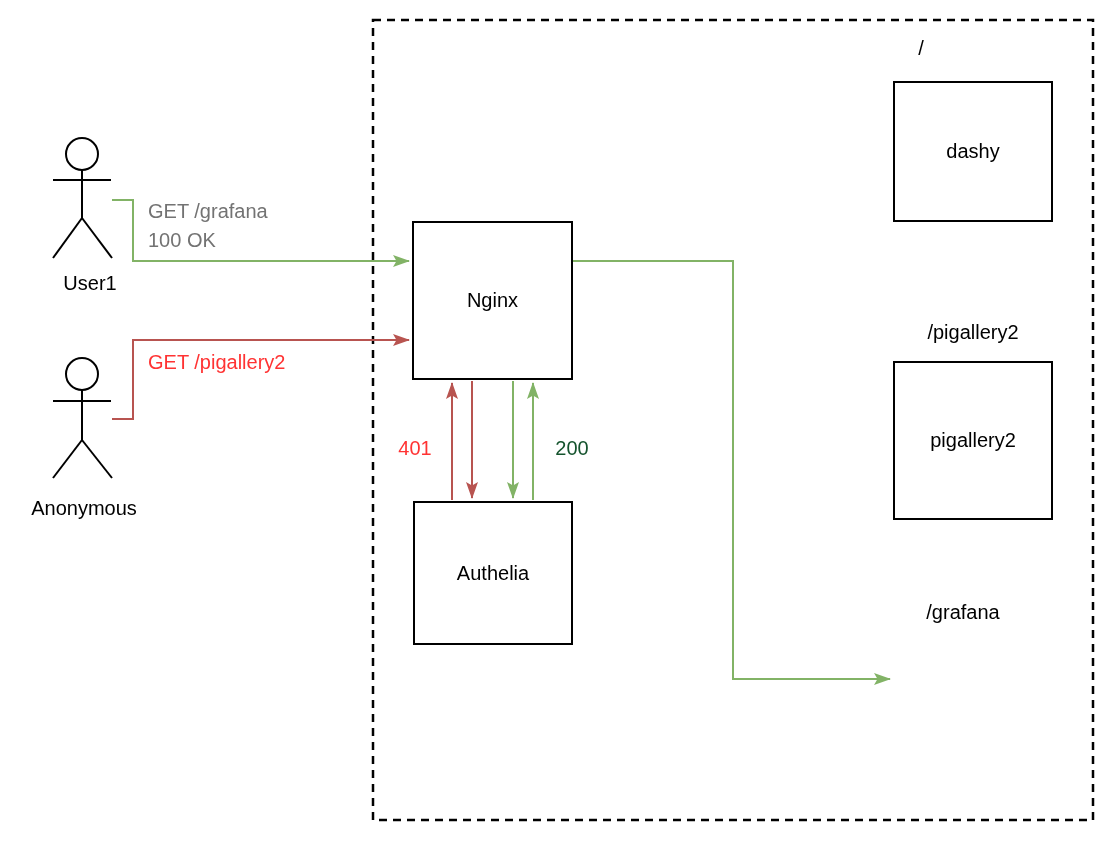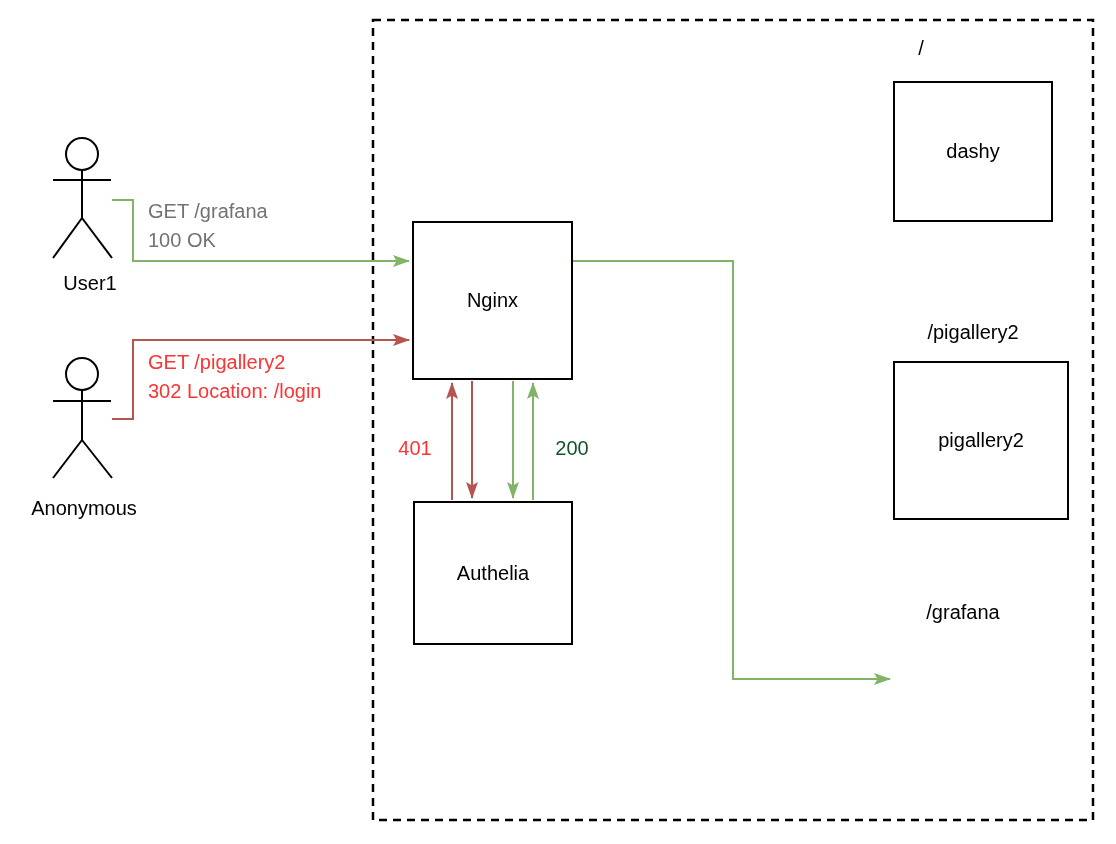--- a/index.html
+++ b/index.html
@@ -27,21 +27,21 @@
     background: #ffffff;
     display: flex;
     align-items: center;
     justify-content: center;
     font-size: 20px;
     color: #000000;
   }
   .nb-nginx      { left: 412px; top: 221px; width: 161px; height: 159px; }
   .nb-authelia   { left: 413px; top: 501px; width: 160px; height: 144px; }
   .nb-dashy      { left: 893px; top:  81px; width: 160px; height: 141px; }
-  .nb-pigallery2 { left: 893px; top: 361px; width: 176px; height: 159px; }
+  .nb-pigallery2 { left: 893px; top: 361px; width: 160px; height: 159px; }
   .nb-grafana    { left: 893px; top: 641px; width: 160px; height: 159px; }
 
   .free-label {
     position: absolute;
     font-size: 20px;
     color: #000000;
     white-space: nowrap;
   }
   .centered { transform: translateX(-50%); }
 
@@ -128,19 +128,18 @@
 
   <div class="free-label centered lbl-user1">User1</div>
   <div class="free-label centered lbl-anonymous">Anonymous</div>
 
   <div class="request-label req-green">
     <div>GET /grafana</div>
     <div>100 OK</div>
   </div>
   <div class="request-label req-red">
     <div>GET /pigallery2</div>
-    <div>302 Location: /login</div>
   </div>
 
   <div class="free-label centered lbl-401">401</div>
   <div class="free-label centered lbl-200">200</div>
 
 </div>
 
 </body></html>

